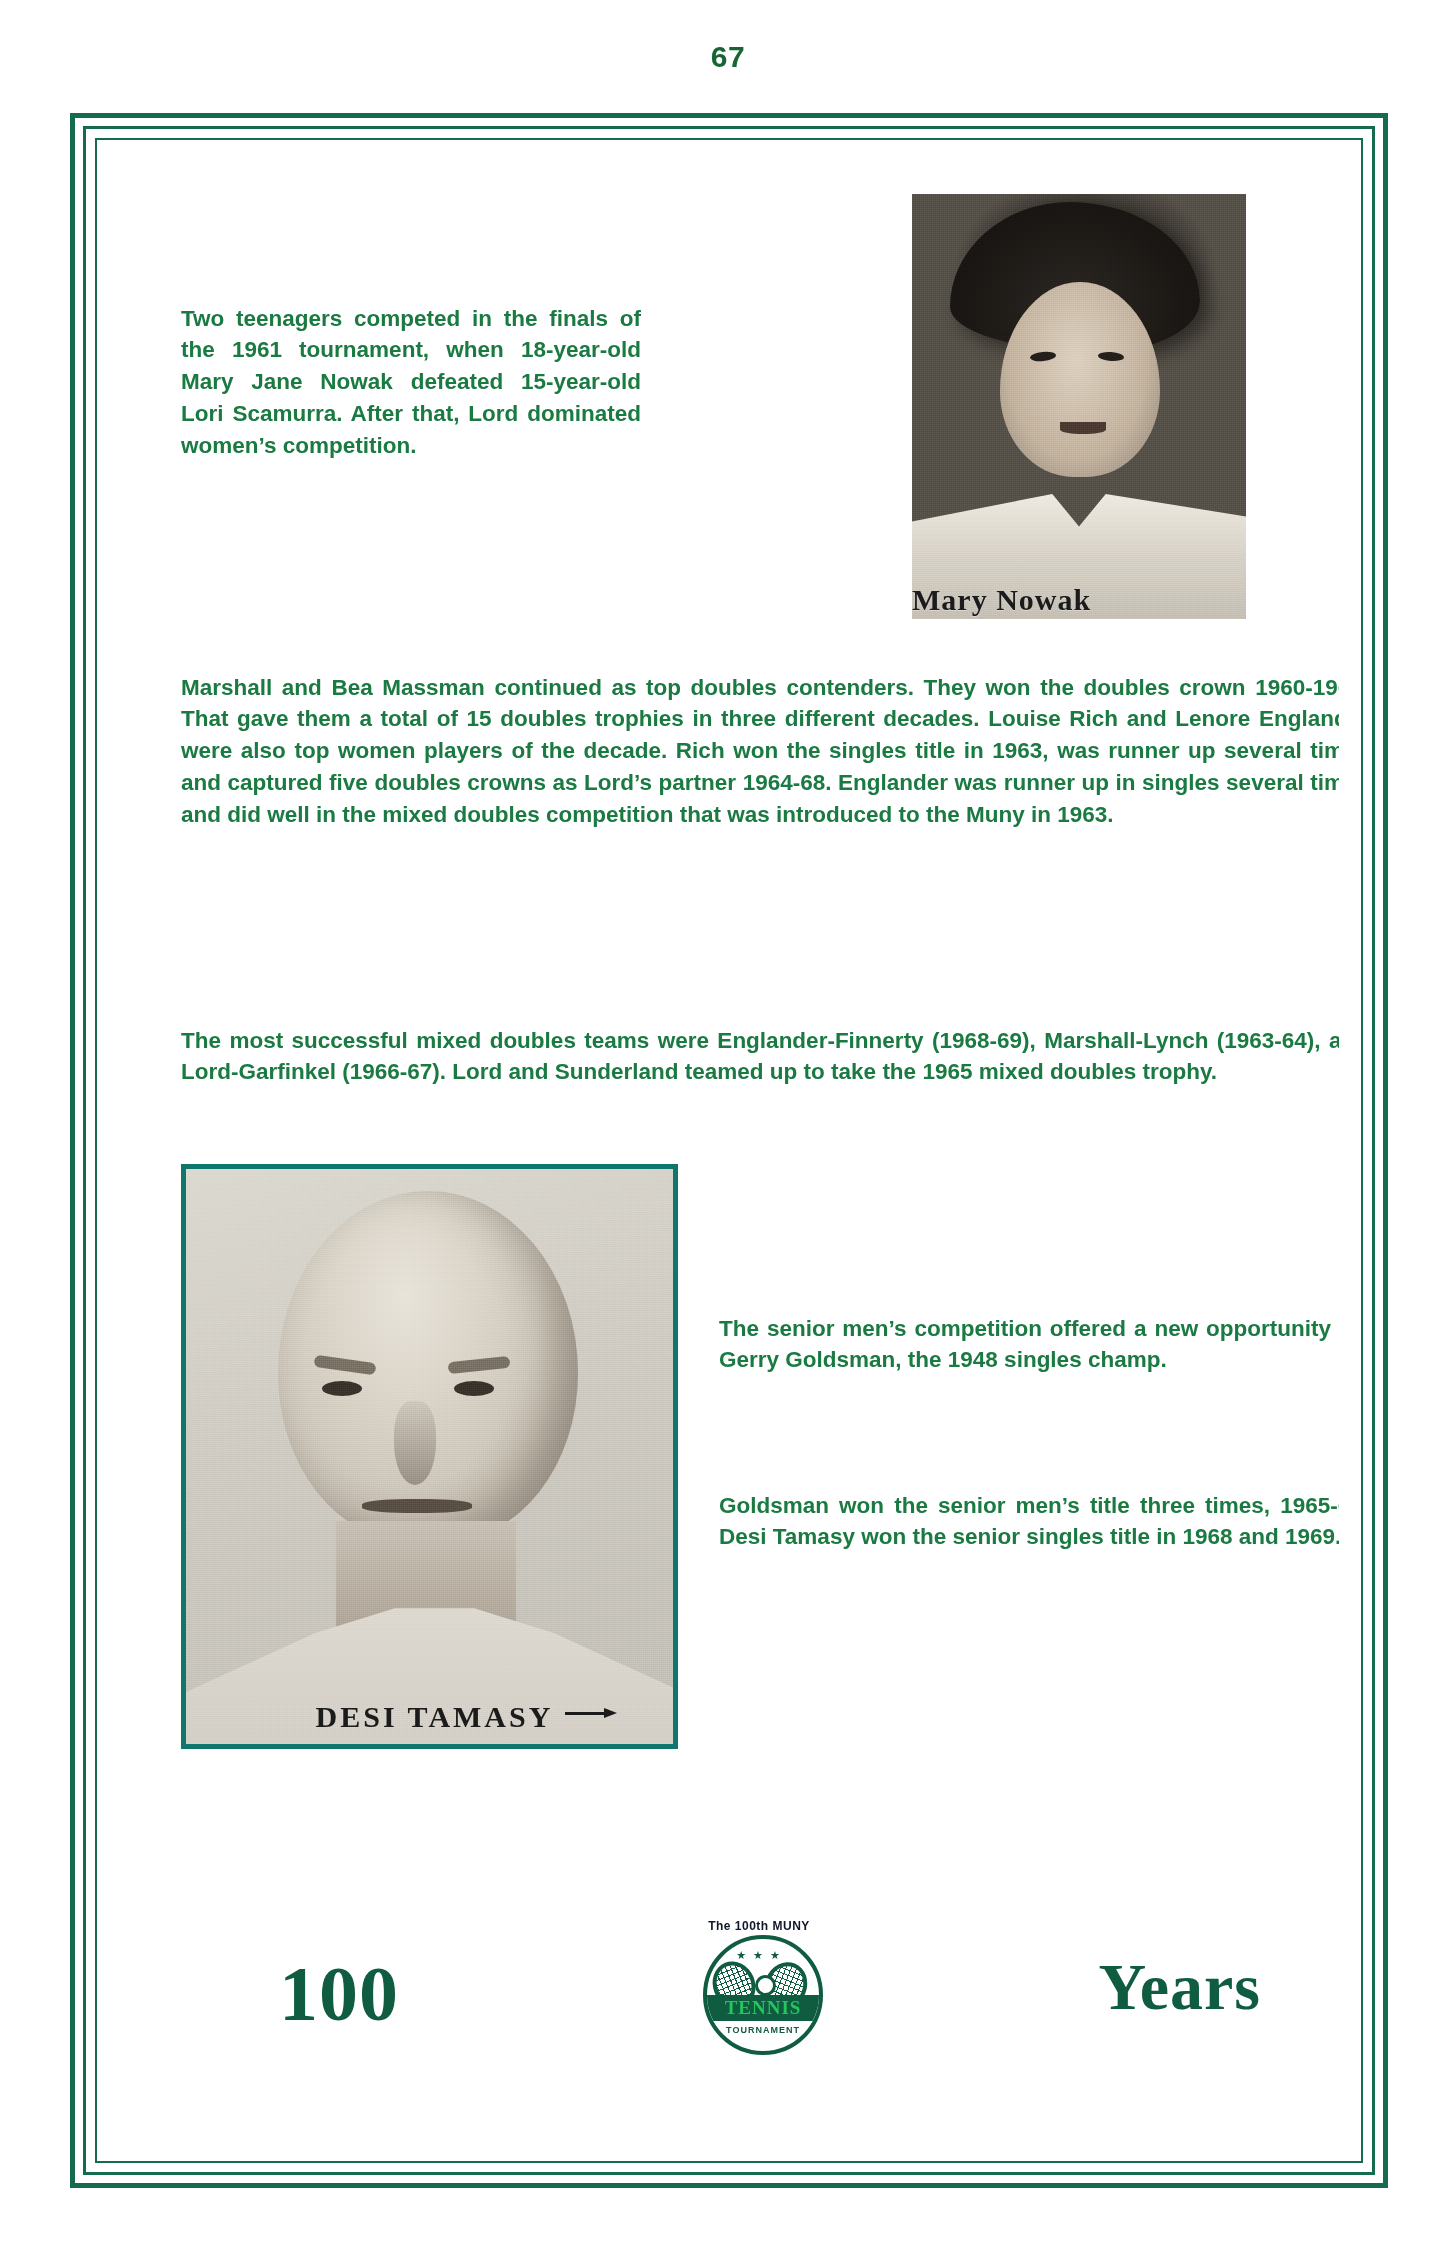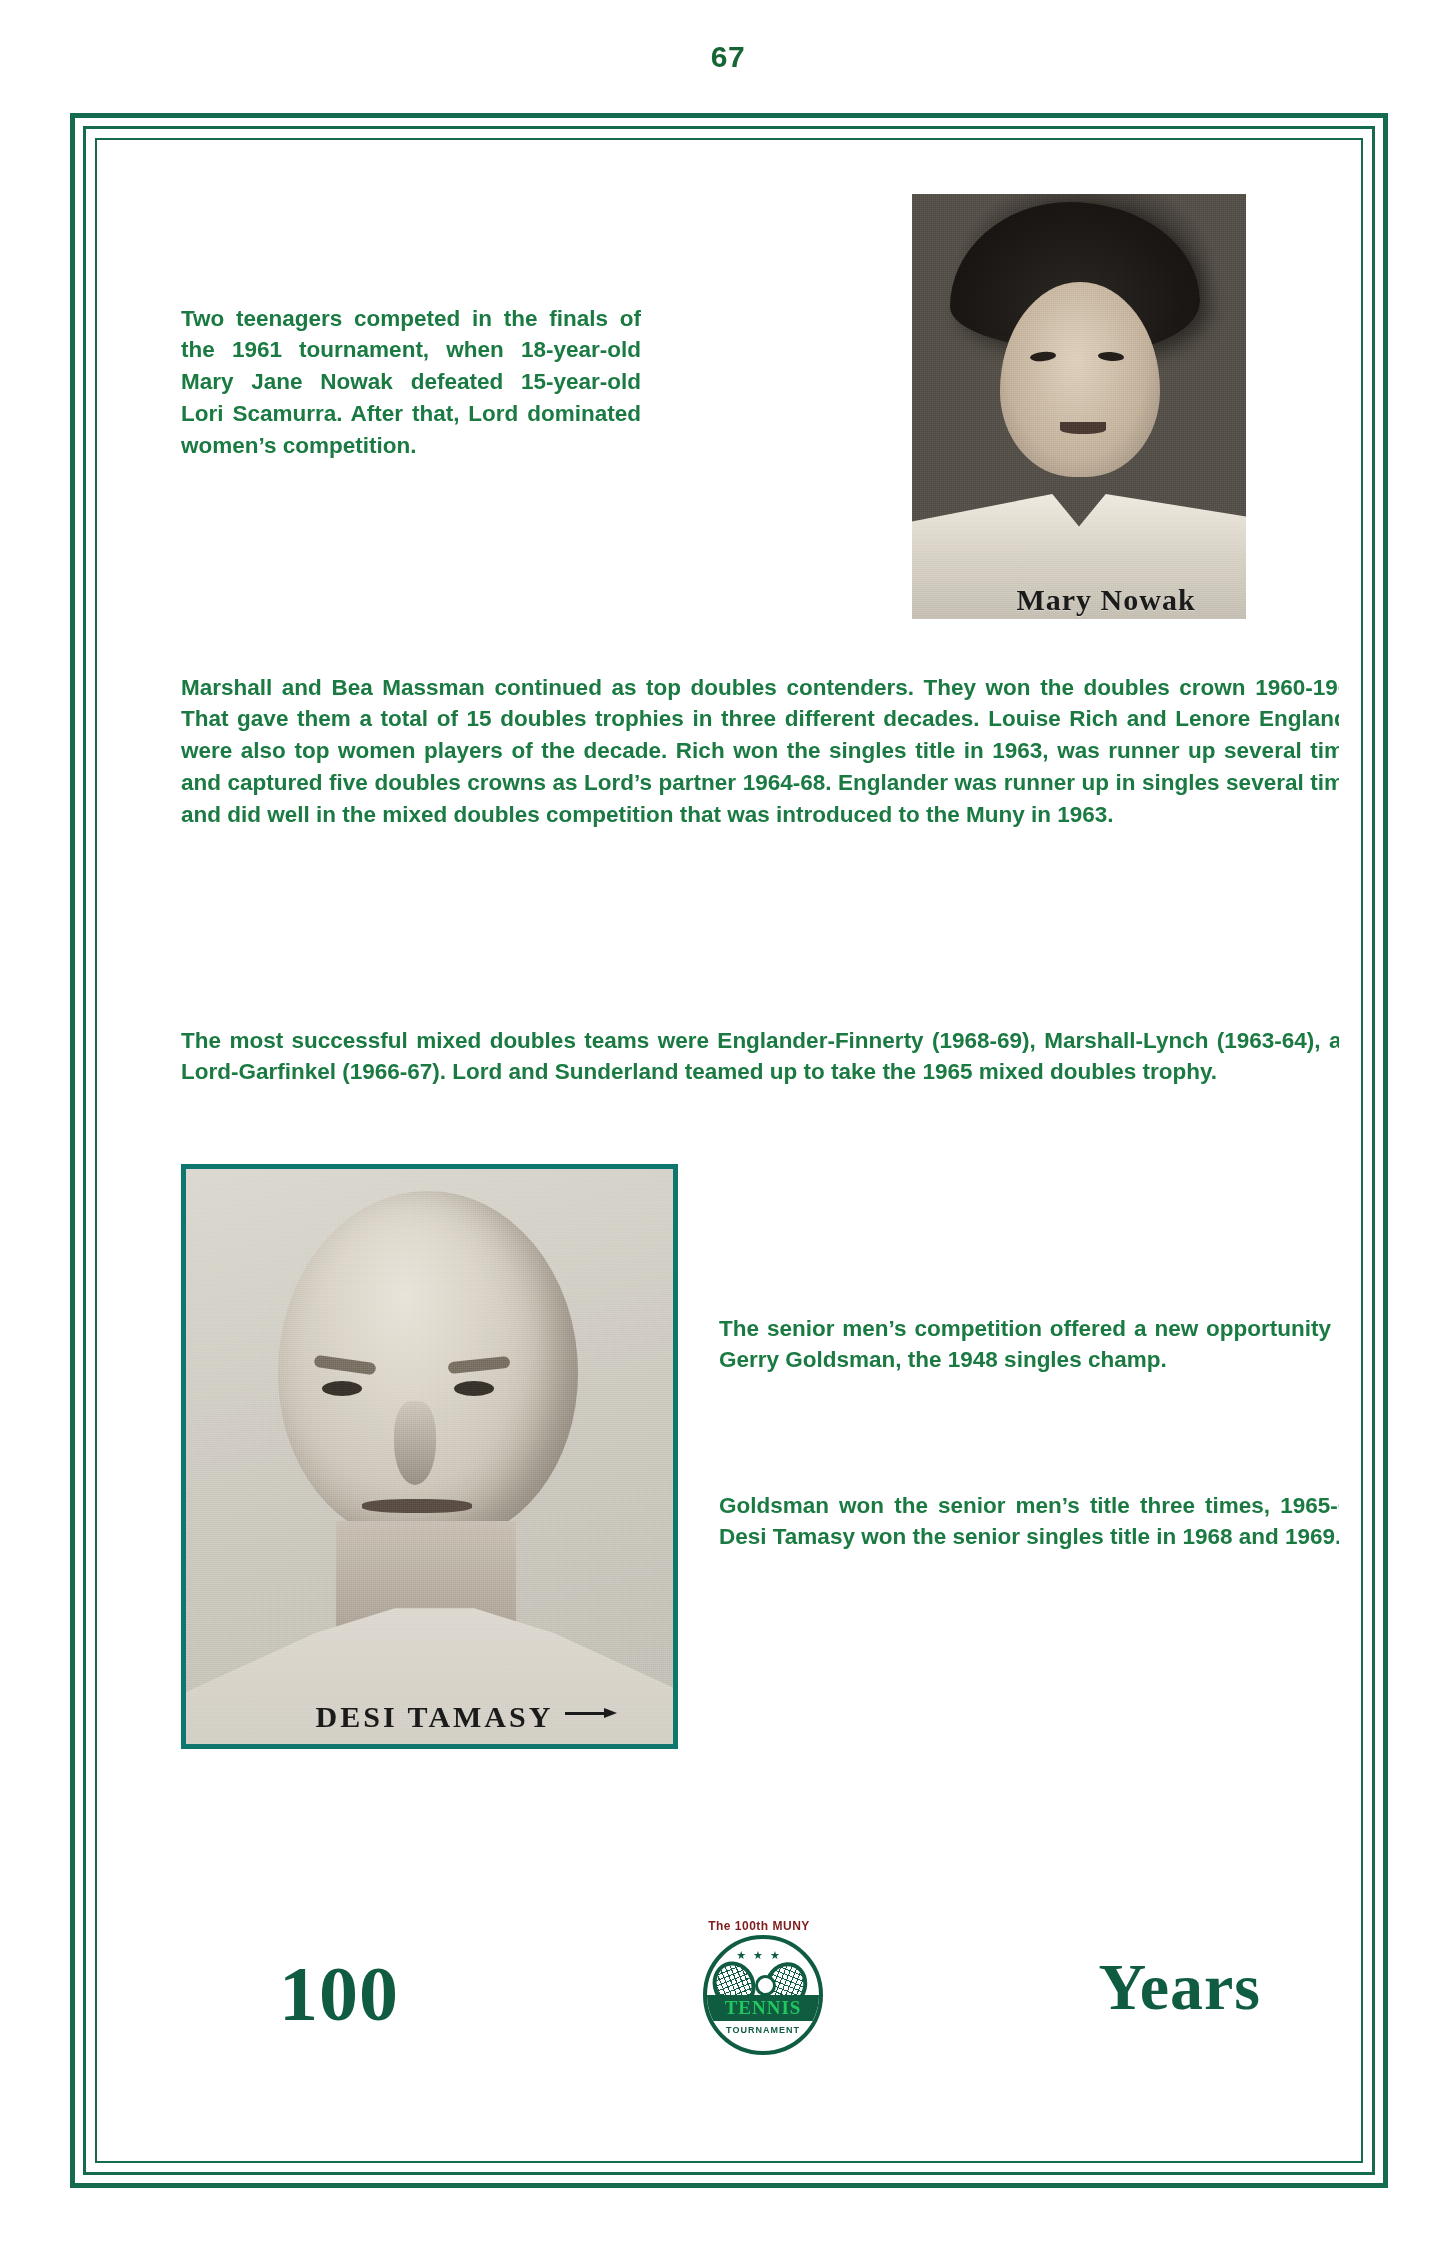--- a/index.html
+++ b/index.html
@@ -148,24 +148,24 @@
     position: absolute;
     left: 0;
     top: 300px;
     width: 334px;
     height: 125px;
     background: linear-gradient(180deg, #efeae0 0%, #d8d2c6 50%, #c6c0b4 100%);
     clip-path: polygon(0 22%, 42% 0, 50% 26%, 58% 0, 100% 18%, 100% 100%, 0 100%);
   }
   .nowak-caption {
     position: absolute;
-    left: 12px;
+    left: 0;
     bottom: 2px;
     width: 364px;
-    text-align: center;
+    text-align: left;
     font-family: "Liberation Serif", serif;
     font-weight: bold;
     font-size: 30px;
     color: #1b1b1b;
     letter-spacing: 1px;
     text-shadow: 0 1px 0 rgba(255,255,255,0.35);
   }
   .photo-grain {
     position: absolute;
     inset: 0;
@@ -356,21 +356,21 @@
     height: 140px;
   }
   .logo-top-text {
     position: absolute;
     left: 0;
     top: 0;
     width: 150px;
     text-align: center;
     font-size: 12px;
     font-weight: bold;
-    color: #7f1d1d;
+    color: #0f172a;
     letter-spacing: 0.5px;
   }
   .logo-circle {
     position: absolute;
     left: 19px;
     top: 16px;
     width: 112px;
     height: 112px;
     border-radius: 50%;
     border: 4px solid #0f5c41;

